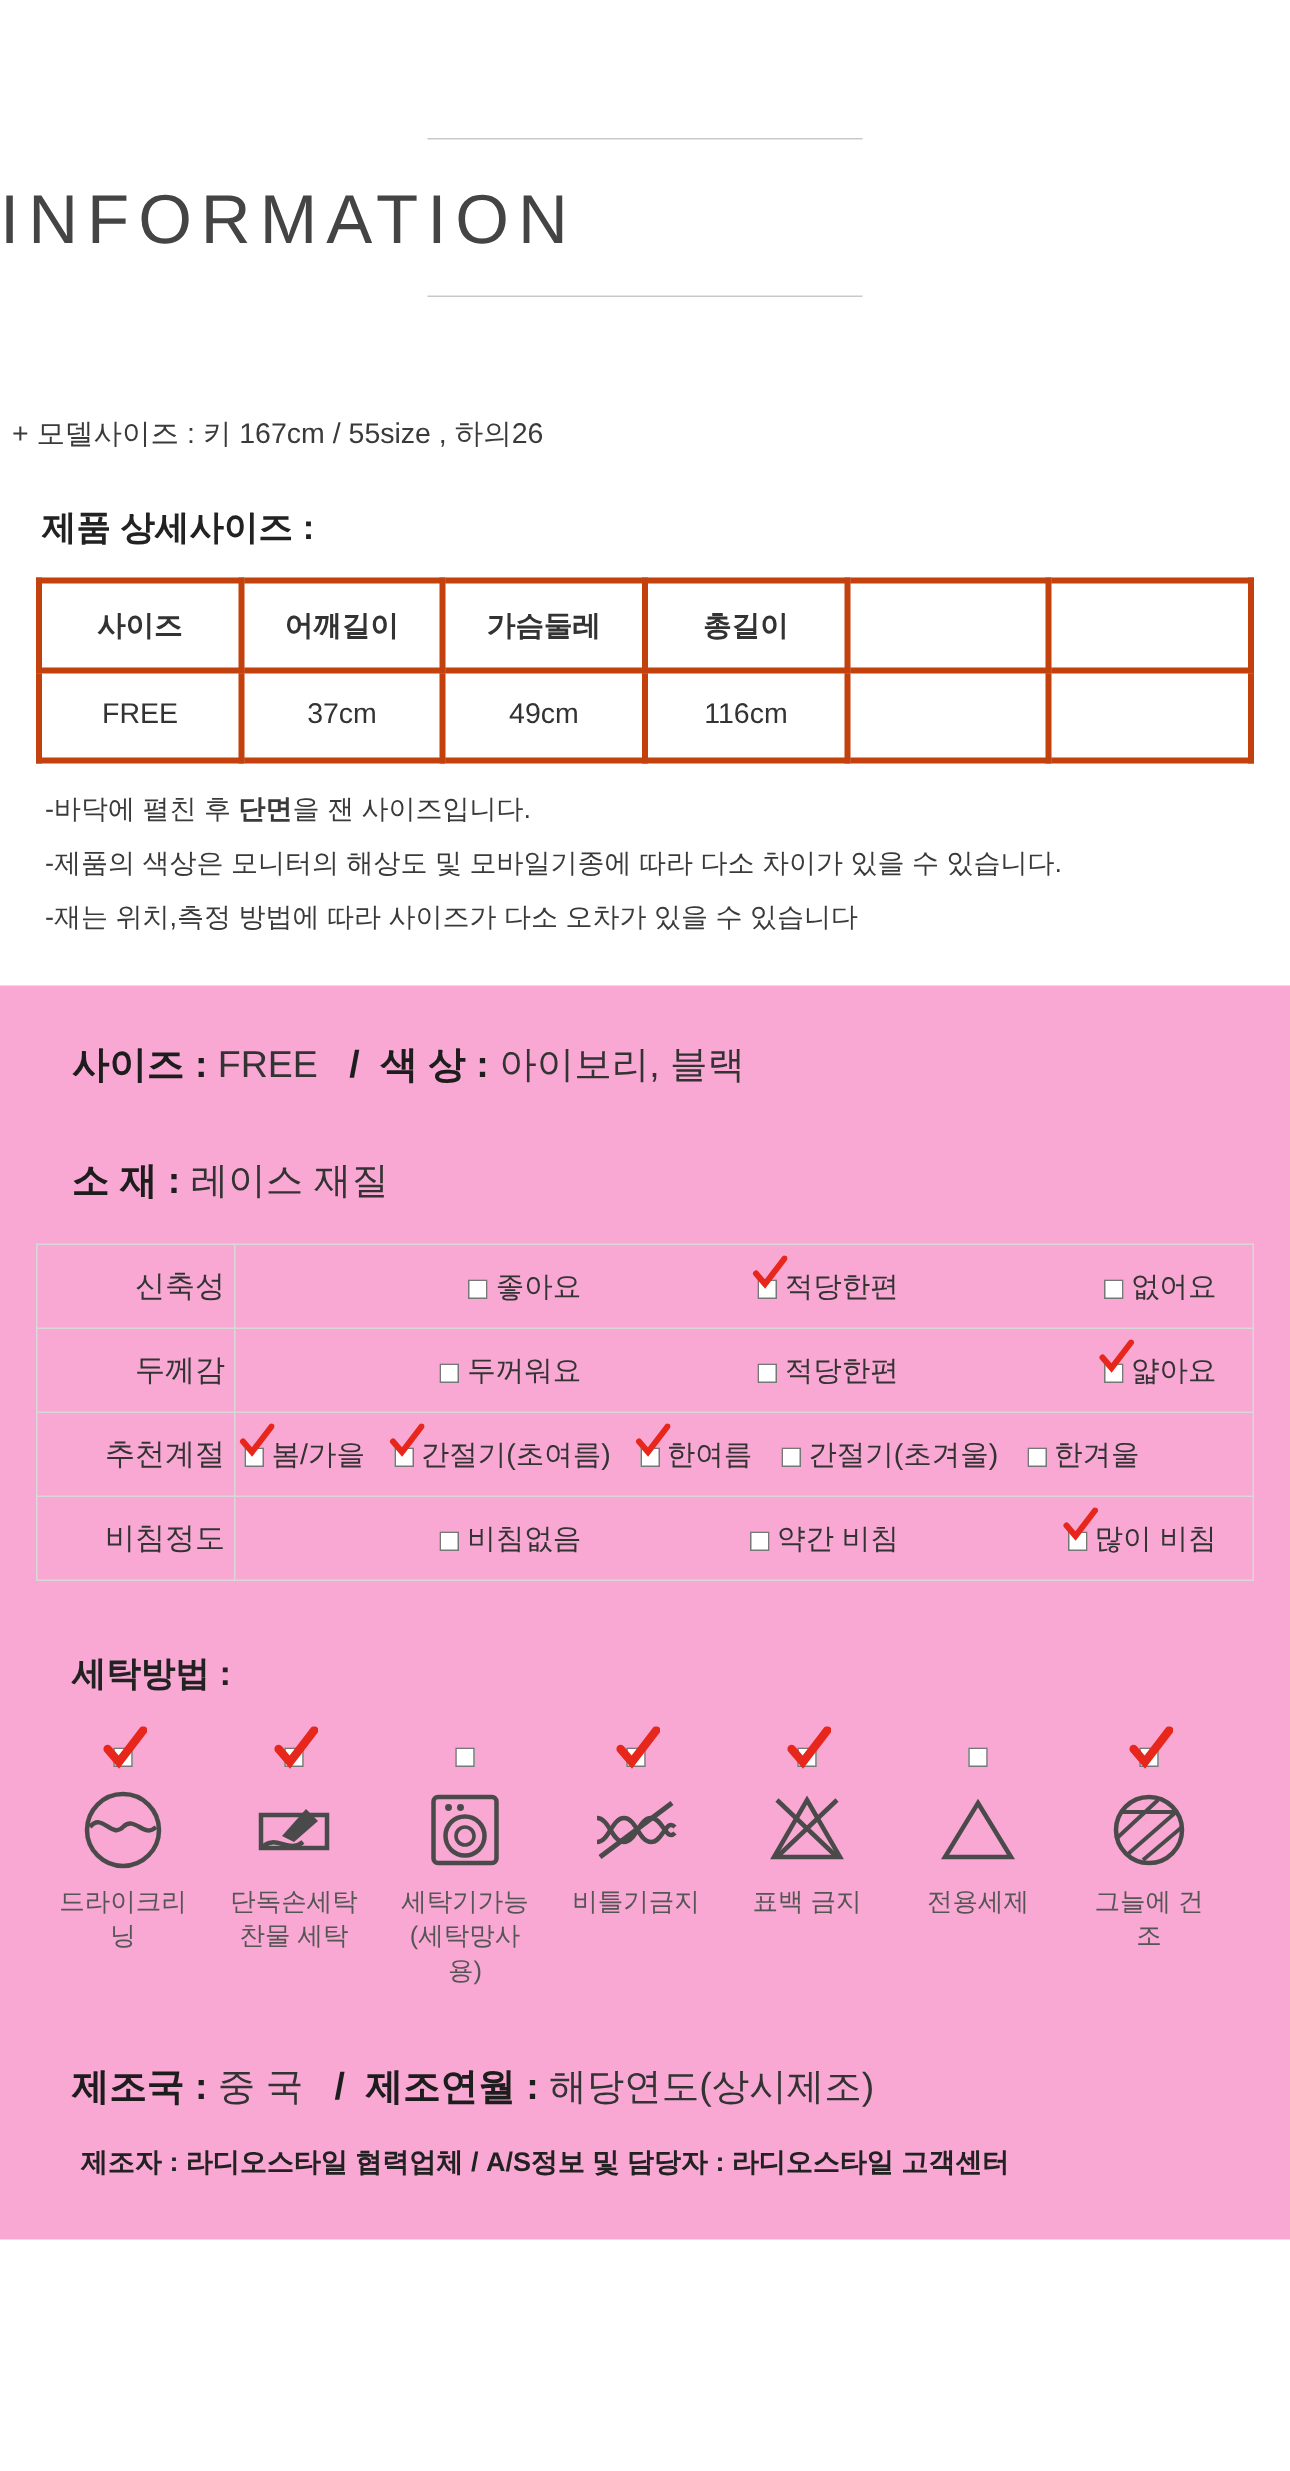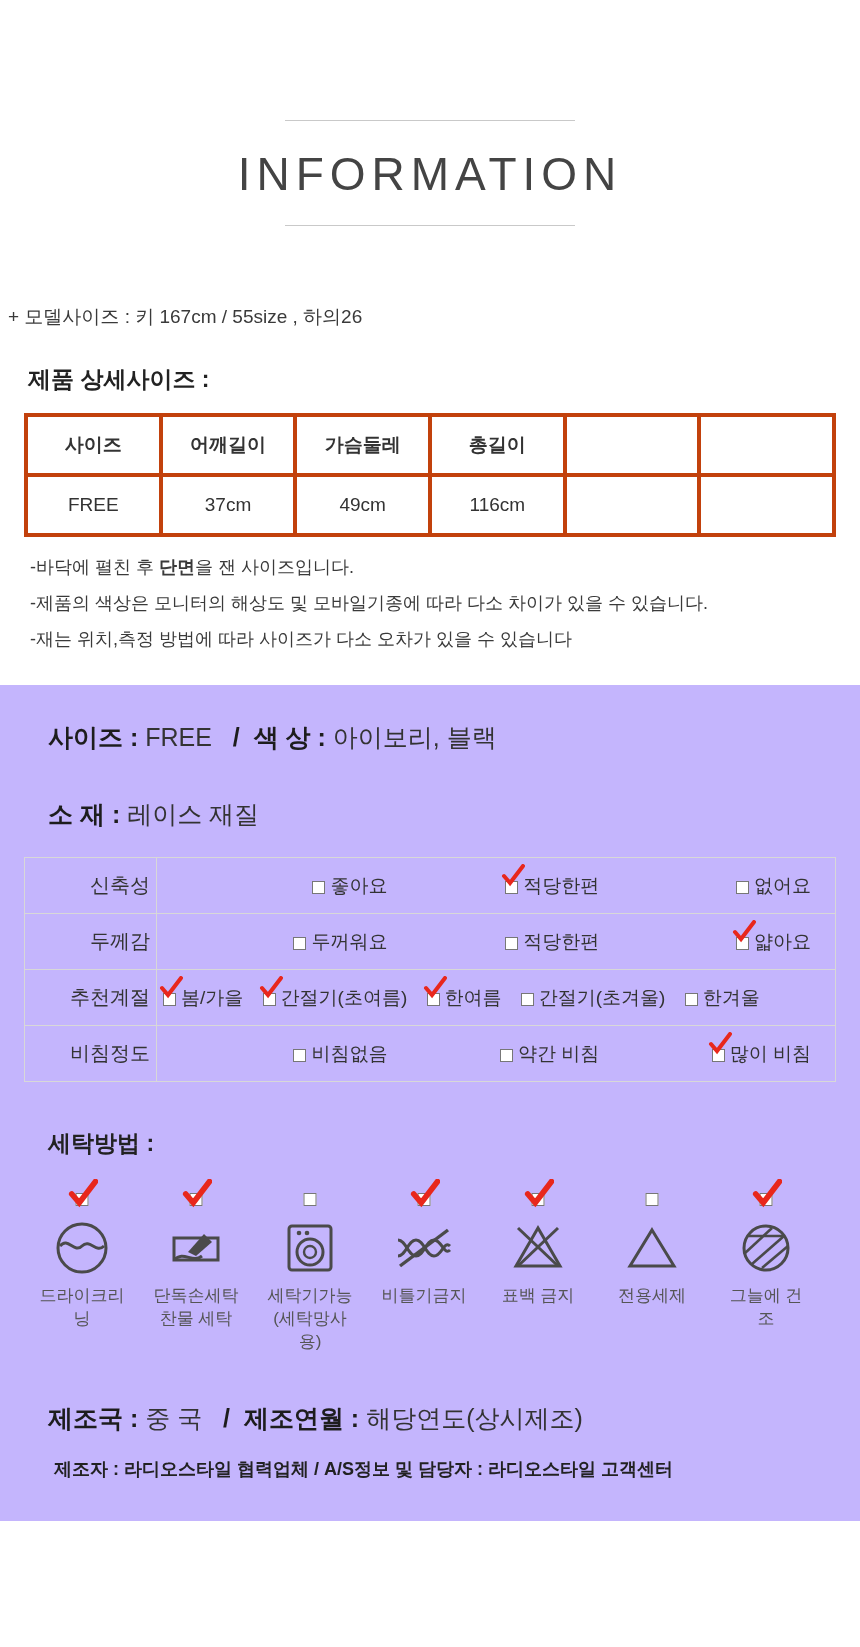--- a/index.html
+++ b/index.html
@@ -9,22 +9,21 @@
     height: 1647px;
     background: #ffffff;
     font-family: "Liberation Sans", sans-serif;
     color: #333333;
     position: relative;
     overflow: hidden;
   }
 
   
   .header {
-    padding-top: 120px;
-    text-align: center;
+    padding-top: 92px;
   }
   .rule {
     width: 290px;
     height: 1px;
     background: #c9c9c9;
     margin: 0 auto;
   }
   .info-title {
     font-size: 46px;
     letter-spacing: 6px;
@@ -70,21 +69,21 @@
   }
   .notes p {
     margin: 0 0 12px 0;
     font-size: 18px;
     color: #3a3a3a;
   }
   .notes b { font-weight: bold; }
 
   
   .panel {
-    background: #c4b5fd;
+    background: #f9a8d4;
     margin-top: 34px;
     padding: 36px 36px 40px 24px;
     width: 860px;
   }
   .panel-line {
     font-size: 25px;
     color: #333;
     margin: 0 0 0 24px;
   }
   .panel-line .lbl {

